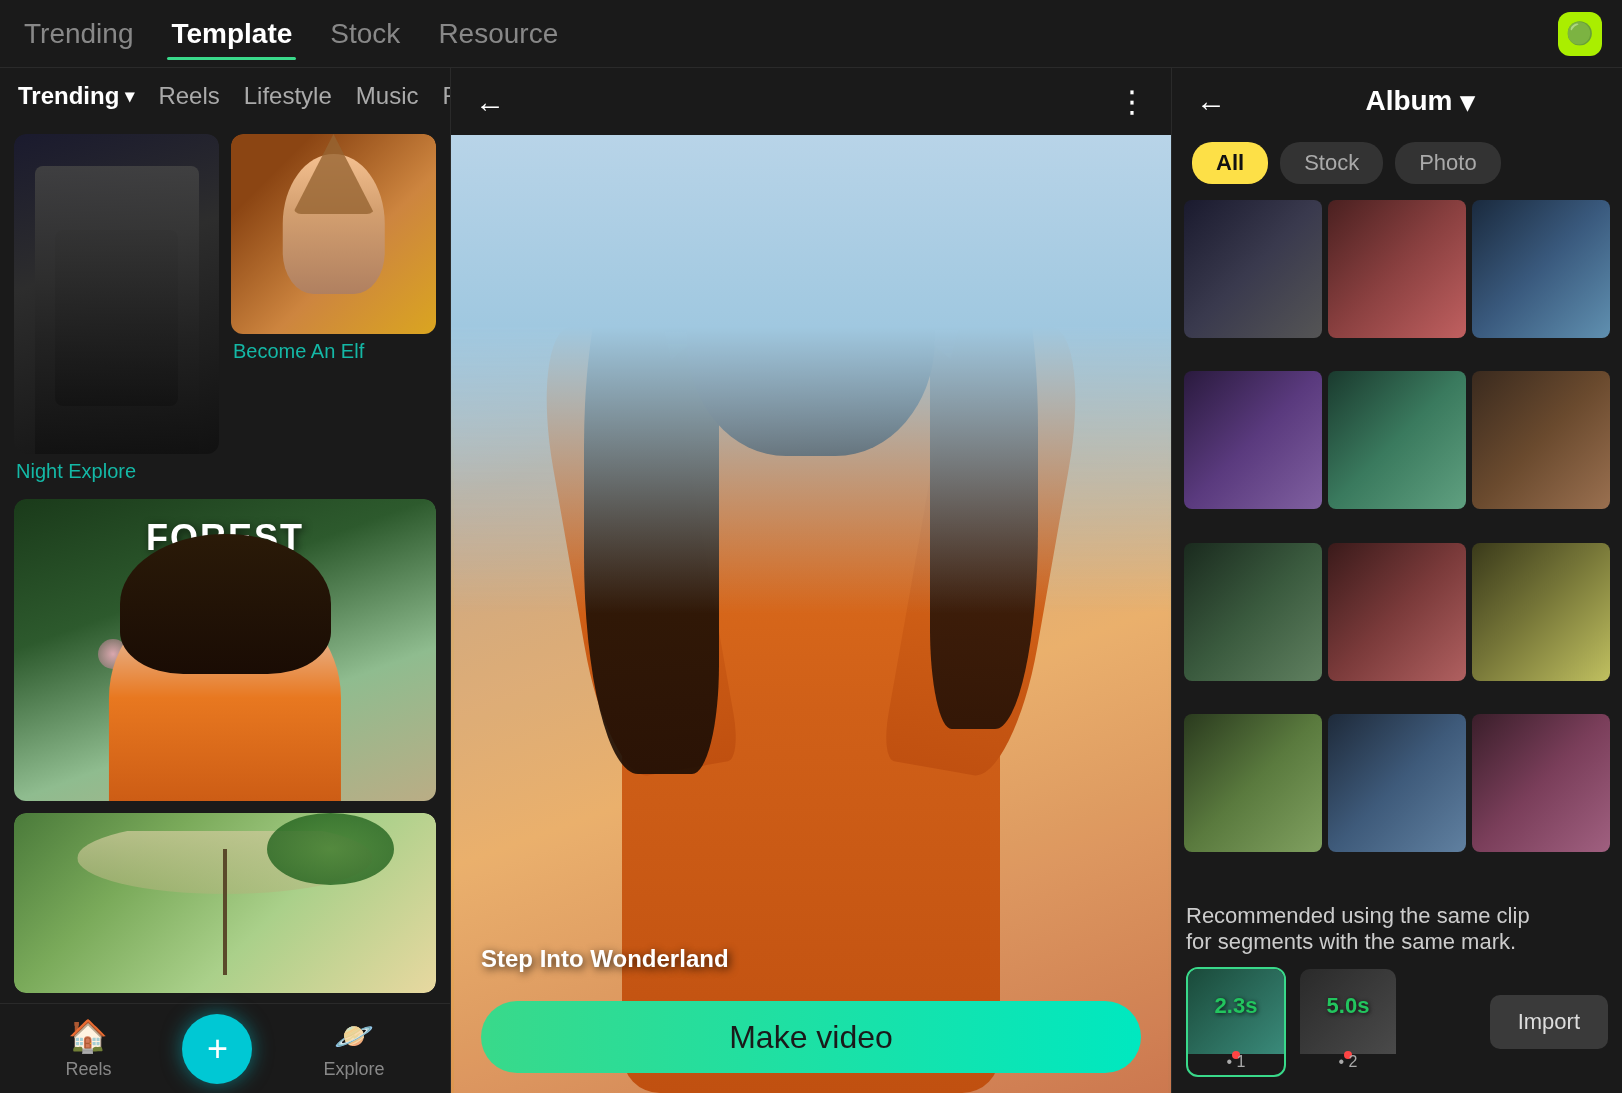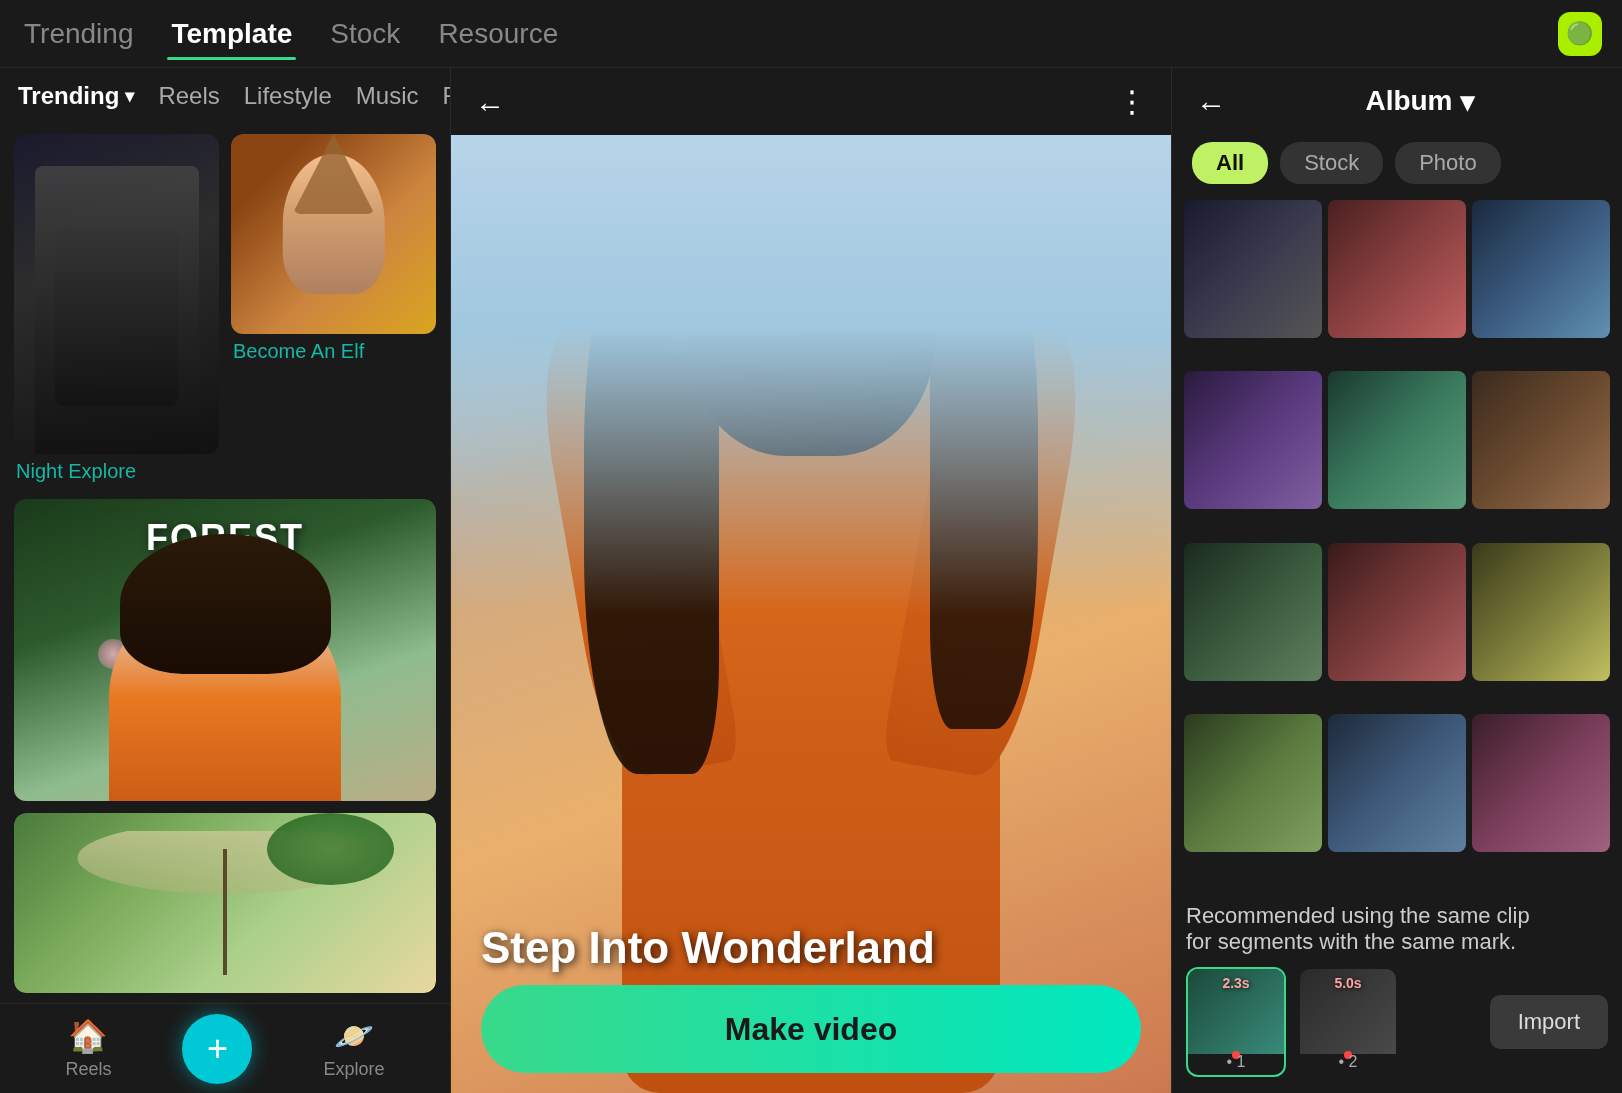--- a/index.html
+++ b/index.html
@@ -305,36 +305,36 @@
       top: 0; bottom: 0;
       left: 3px; right: -3px;
       background: rgba(0,0,255,0.08);
     }
 
     .preview-title {
       position: absolute;
       bottom: 120px;
       left: 30px;
       color: #fff;
-      font-size: 44px;
+      font-size: 24px;
       font-weight: bold;
       text-shadow: 2px 2px 8px rgba(0,0,0,0.8);
     }
 
     .make-video-btn {
       position: absolute;
       bottom: 20px;
       left: 30px;
       right: 30px;
-      height: 88px;
+      height: 72px;
       background: linear-gradient(90deg, #39d98a 0%, #00e8c0 100%);
       border: none;
       border-radius: 50px;
       font-size: 32px;
-      font-weight: bold;
+      font-weight: normal;
       color: #1a1a1a;
       cursor: pointer;
       display: flex;
       align-items: center;
       justify-content: center;
     }
 
     
     .right-panel {
       width: 450px;
@@ -376,21 +376,21 @@
     .album-filter-btn {
       padding: 8px 24px;
       border-radius: 20px;
       border: none;
       font-size: 22px;
       cursor: pointer;
       background: #333;
       color: #aaa;
     }
     .album-filter-btn.active {
-      background: #bef264;
+      background: #fde047;
       color: #111;
       font-weight: bold;
     }
 
     .album-grid {
       flex: 1;
       overflow-y: auto;
       padding: 8px 12px;
       display: grid;
       grid-template-columns: 1fr 1fr 1fr;
@@ -447,25 +447,25 @@
     }
     .clip-thumb.selected {
       border-color: #39d98a;
     }
     .clip-thumb-img {
       width: 100%;
       height: 80%;
     }
     .clip-duration {
       position: absolute;
-      top: 6px;
+      top: 24px;
       left: 50%;
       transform: translateX(-50%);
-      color: #fca5a5;
-      font-size: 14px;
+      color: #22c55e;
+      font-size: 22px;
       font-weight: bold;
       text-shadow: 1px 1px 4px rgba(0,0,0,0.8);
     }
     .clip-dot {
       position: absolute;
       bottom: 16px;
       left: 50%;
       transform: translateX(-50%);
       width: 8px;
       height: 8px;

